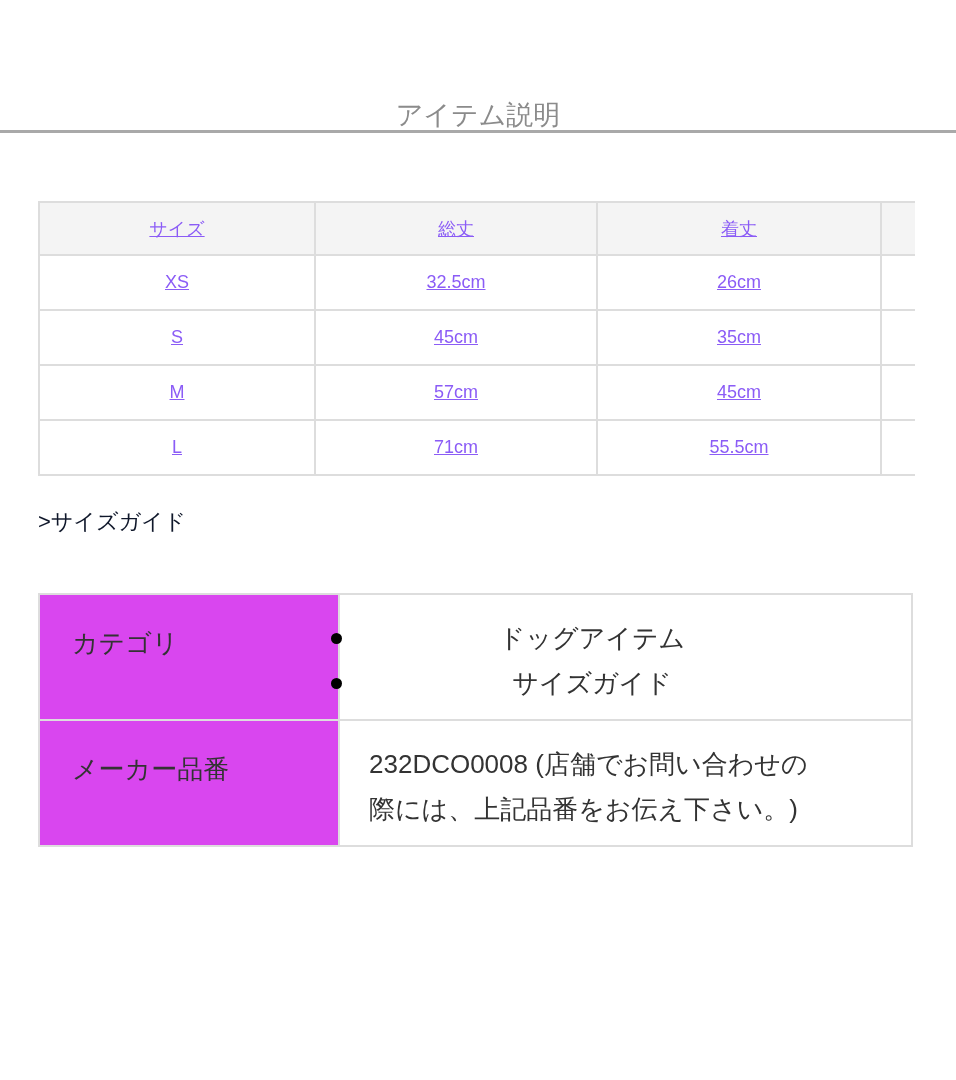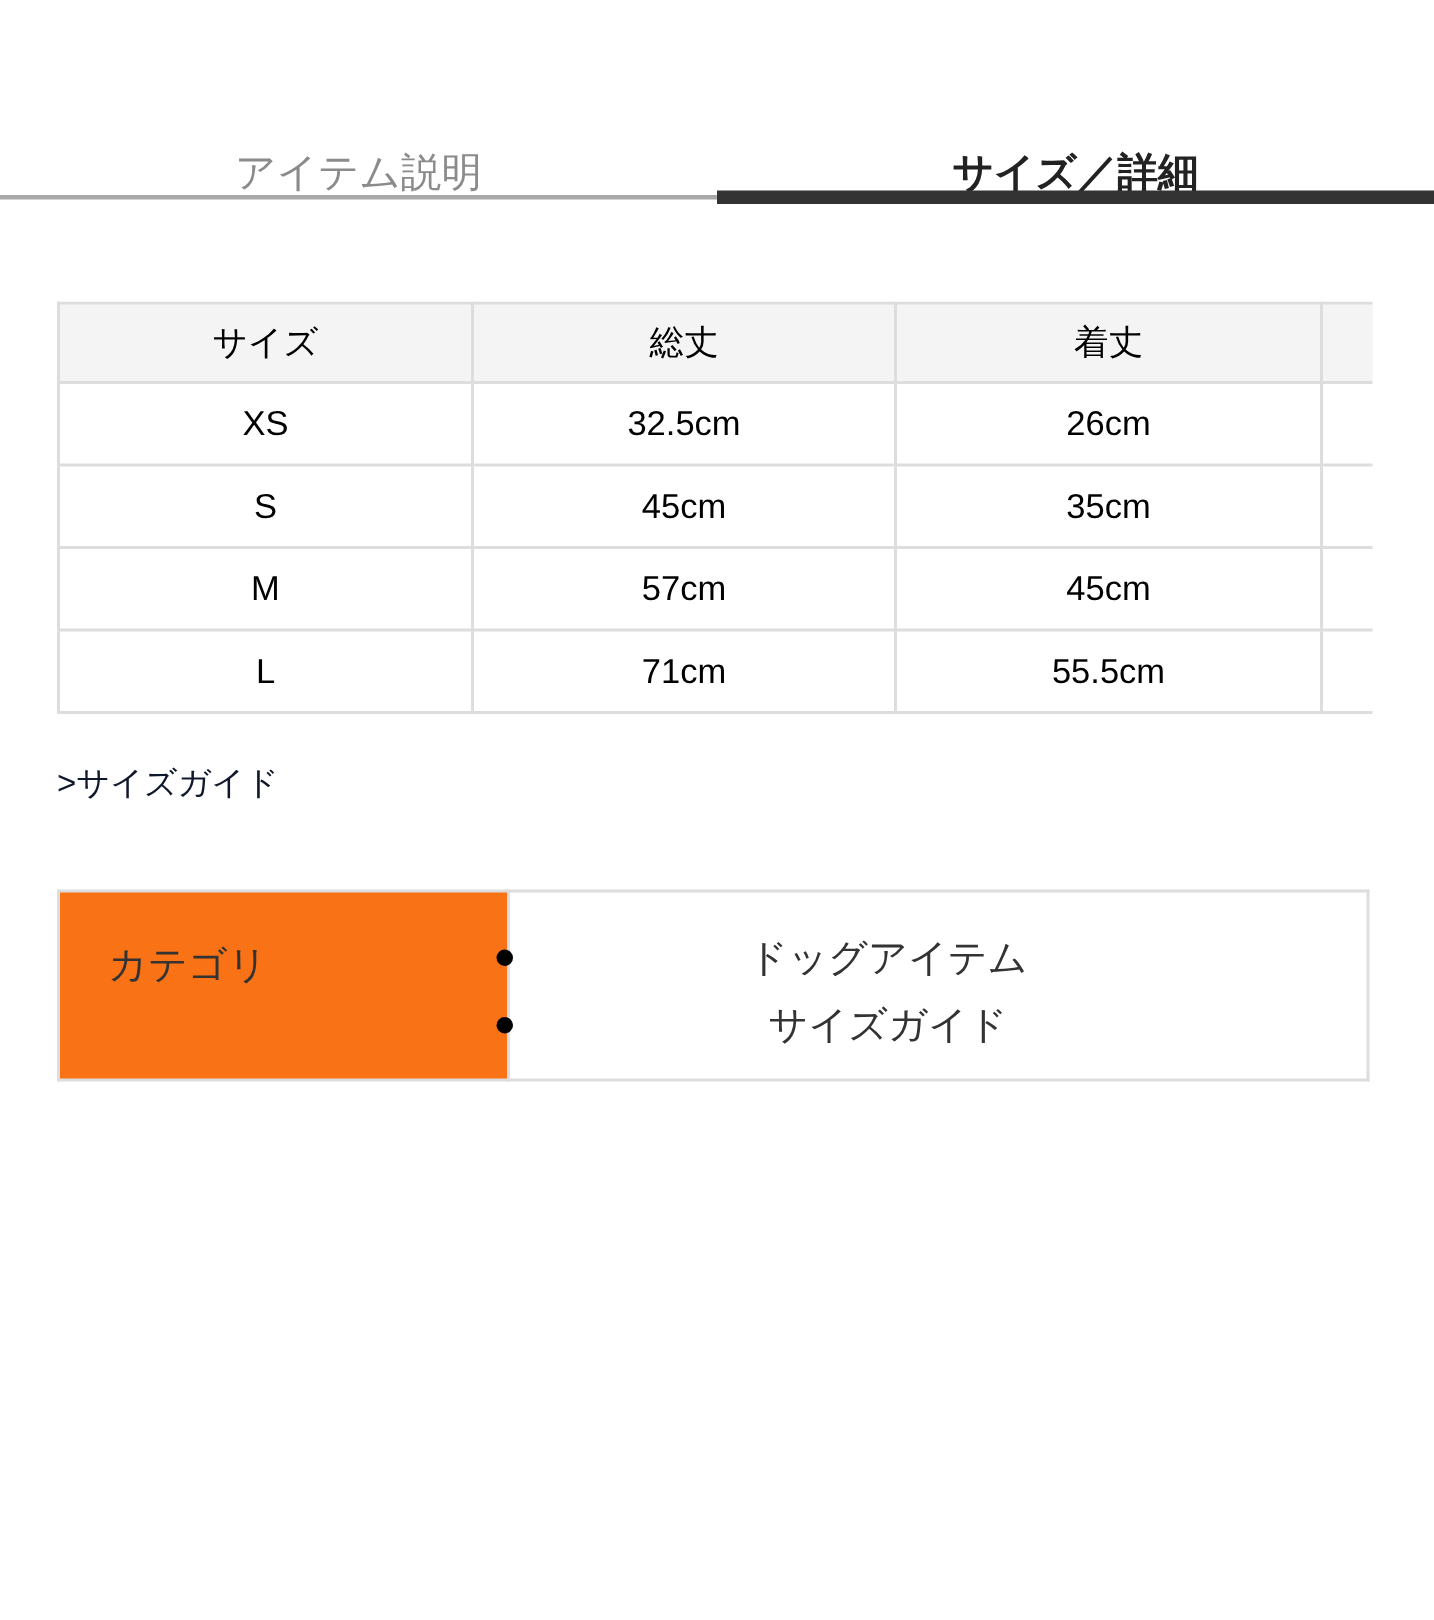--- a/index.html
+++ b/index.html
@@ -31,62 +31,59 @@
     margin:68px 0 0 38px;width:877px;overflow:hidden;
   }
   table.size{
     border-collapse:collapse;table-layout:fixed;width:1100px;
   }
   table.size col.c1{width:276px;}
   table.size col.c2{width:282px;}
   table.size col.c3{width:284px;}
   table.size col.c4{width:258px;}
   table.size th,table.size td{
-    border:2px solid #dddddd;text-align:center;font-size:23px;color:#000000;
+    border:2px solid #dddddd;text-align:center;font-size:18px;color:#8b5cf6;
     font-weight:normal;
+    text-decoration:underline;
   }
   table.size th{background:#f4f4f4;height:49px;}
   table.size td{height:51px;background:#ffffff;text-align:center;}
   
   .size-guide{
     margin:32px 0 0 38px;font-size:22px;color:#0f172a;line-height:28px;
     display:inline-block;cursor:pointer;
   }
   
   table.details{
     border-collapse:collapse;table-layout:fixed;width:875px;
     margin:57px 0 0 38px;
   }
   table.details td{
     border:2px solid #dddddd;font-size:26px;color:#333333;vertical-align:top;
   }
   td.dlabel{
-    width:256px;background:#f97316;padding:26px 10px 14px 32px;line-height:45px;
+    width:256px;background:#d946ef;padding:26px 10px 14px 32px;line-height:45px;
   }
   td.dvalue{
     padding:21px 96px 13px 29px;line-height:45px;word-break:break-all;
   }
   td.dvalue ul{margin:0;padding:0;list-style:none;text-align:center;}
   td.dvalue li{position:relative;line-height:45px;}
   td.dvalue li .bullet{
     position:absolute;left:-38px;top:17px;width:11px;height:11px;
     border-radius:50%;background:#000000;
   }
   .mat-line{line-height:45px;}
 </style>
 </head>
 <body>
 
 <div class="tabbar">
   <div class="tab">
     <span>アイテム説明</span>
-  </div>
-  <div class="tab active">
-    <span>サイズ／詳細</span>
-    <div class="active-bar"></div>
   </div>
 </div>
 
 <div class="size-table-wrap">
   <table class="size">
     <colgroup>
         <col class="c1">
         <col class="c2">
         <col class="c3">
         <col class="c4">
@@ -138,14 +135,18 @@
       <ul>
         <li>
           <span class="bullet"></span><span>ドッグアイテム</span>
         </li>
         <li>
           <span class="bullet"></span><span>サイズガイド</span>
         </li>
       </ul>
     </td>
   </tr>
+  <tr>
+    <td class="dlabel">メーカー品番</td>
+    <td class="dvalue">232DCO0008 (店舗でお問い合わせの際には、上記品番をお伝え下さい。)</td>
+  </tr>
 </tbody>
   </table>
 
 </body></html>

